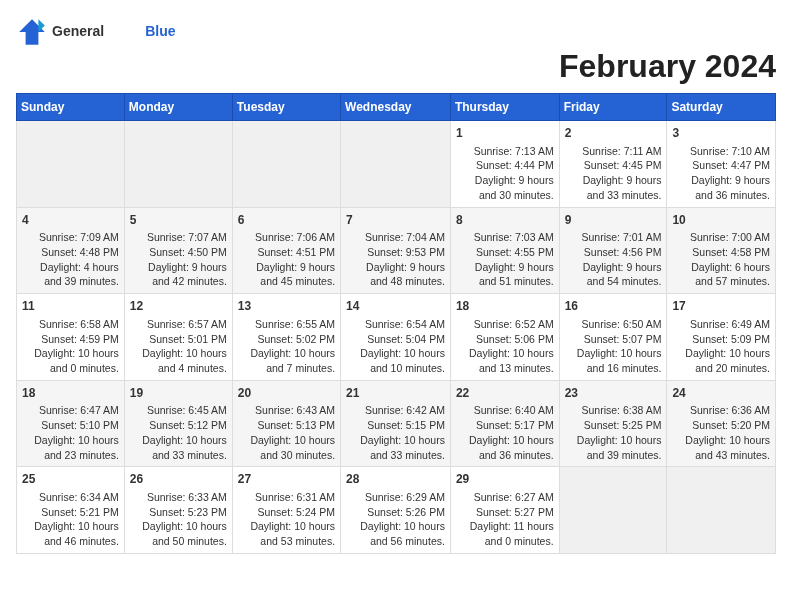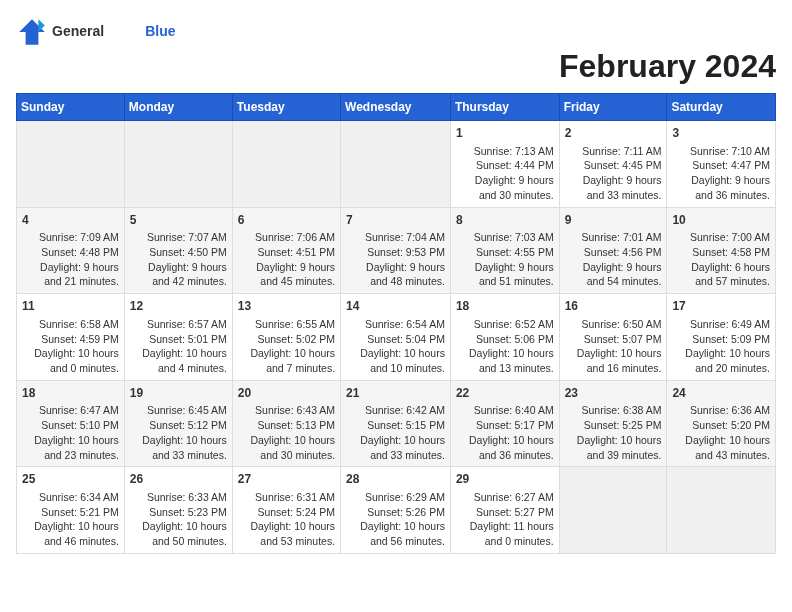--- a/index.html
+++ b/index.html
@@ -156,21 +156,21 @@
             <div>Daylight: 9 hours and 36 minutes.</div>
           </div>
         </td>
       </tr>
       <tr>
         <td>
           <span class="day-number">4</span>
           <div class="cell-content">
             <div>Sunrise: 7:09 AM</div>
             <div>Sunset: 4:48 PM</div>
-            <div>Daylight: 9 hours and 21 minutes.</div>
+            <div>Daylight: 4 hours and 39 minutes.</div>
           </div>
         </td>
         <td>
           <span class="day-number">5</span>
           <div class="cell-content">
             <div>Sunrise: 7:07 AM</div>
             <div>Sunset: 4:50 PM</div>
             <div>Daylight: 9 hours and 42 minutes.</div>
           </div>
         </td>

